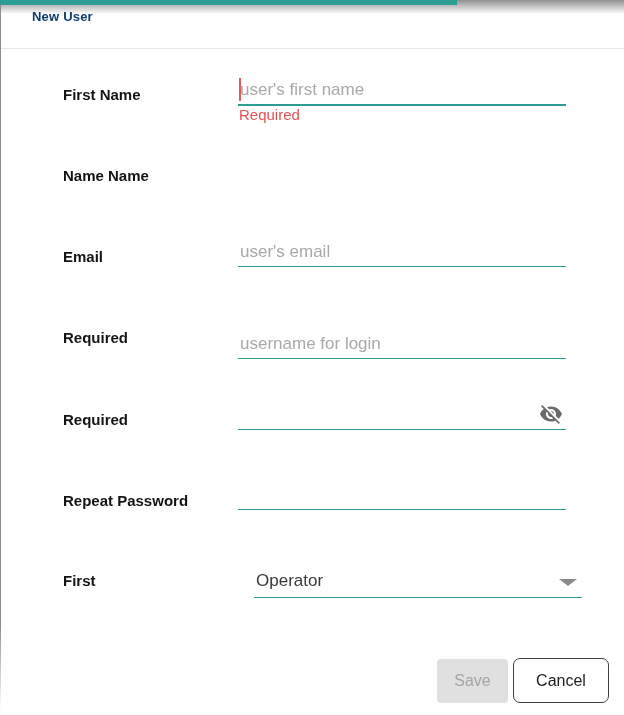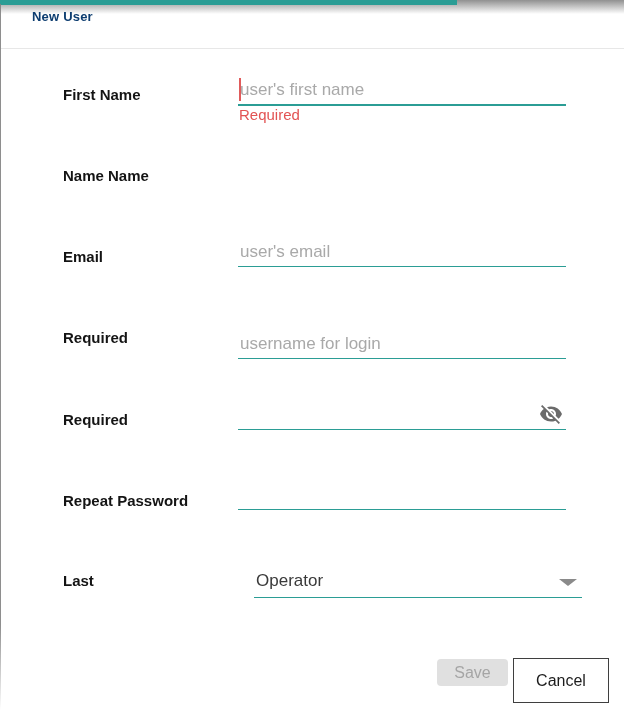--- a/index.html
+++ b/index.html
@@ -59,26 +59,26 @@
   .select-arrow {
     position:absolute; right:5px; bottom:11px; width:0; height:0;
     border-left:9px solid transparent; border-right:9px solid transparent;
     border-top:7px solid #8a8a8a;
   }
   .btn {
     position:absolute; font-family:"Liberation Sans", sans-serif; font-size:16px;
     display:flex; align-items:center; justify-content:center; box-sizing:border-box;
   }
   .btn-save {
-    left:437px; top:659px; width:71px; height:27px;
+    left:437px; top:659px; width:71px; height:44px;
     background:#e0e0e0; border:none; border-radius:4px; color:#a5a5a5;
   }
   .btn-cancel {
     left:513px; top:658px; width:96px; height:45px;
-    background:#ffffff; border:1.5px solid #3f3f3f; border-radius:0;
+    background:#ffffff; border:1.5px solid #3f3f3f; border-radius:7px;
     color:#1c1c1c; cursor:pointer;
   }
 </style>
 </head>
 <body>
 
 <div class="canvas">
 
   <div class="top-shadow"></div>
   <div class="top-accent"></div>
@@ -116,21 +116,21 @@
         </svg>
       </span>
     </button>
   </div>
 
   <div class="row-label" style="top:493px">Repeat Password</div>
   <div class="control" style="top:479px">
     <input type="password" style="">
   </div>
 
-  <div class="row-label" style="top:573px">Last</div>
+  <div class="row-label" style="top:573px">First</div>
   <div class="control select-control" style="top:567px">
     <span class="select-value">Operator</span>
     <span class="select-arrow"></span>
   </div>
 
   <button class="btn btn-save" disabled="">Save</button>
   <button class="btn btn-cancel">Cancel</button>
 
 </div>
 

